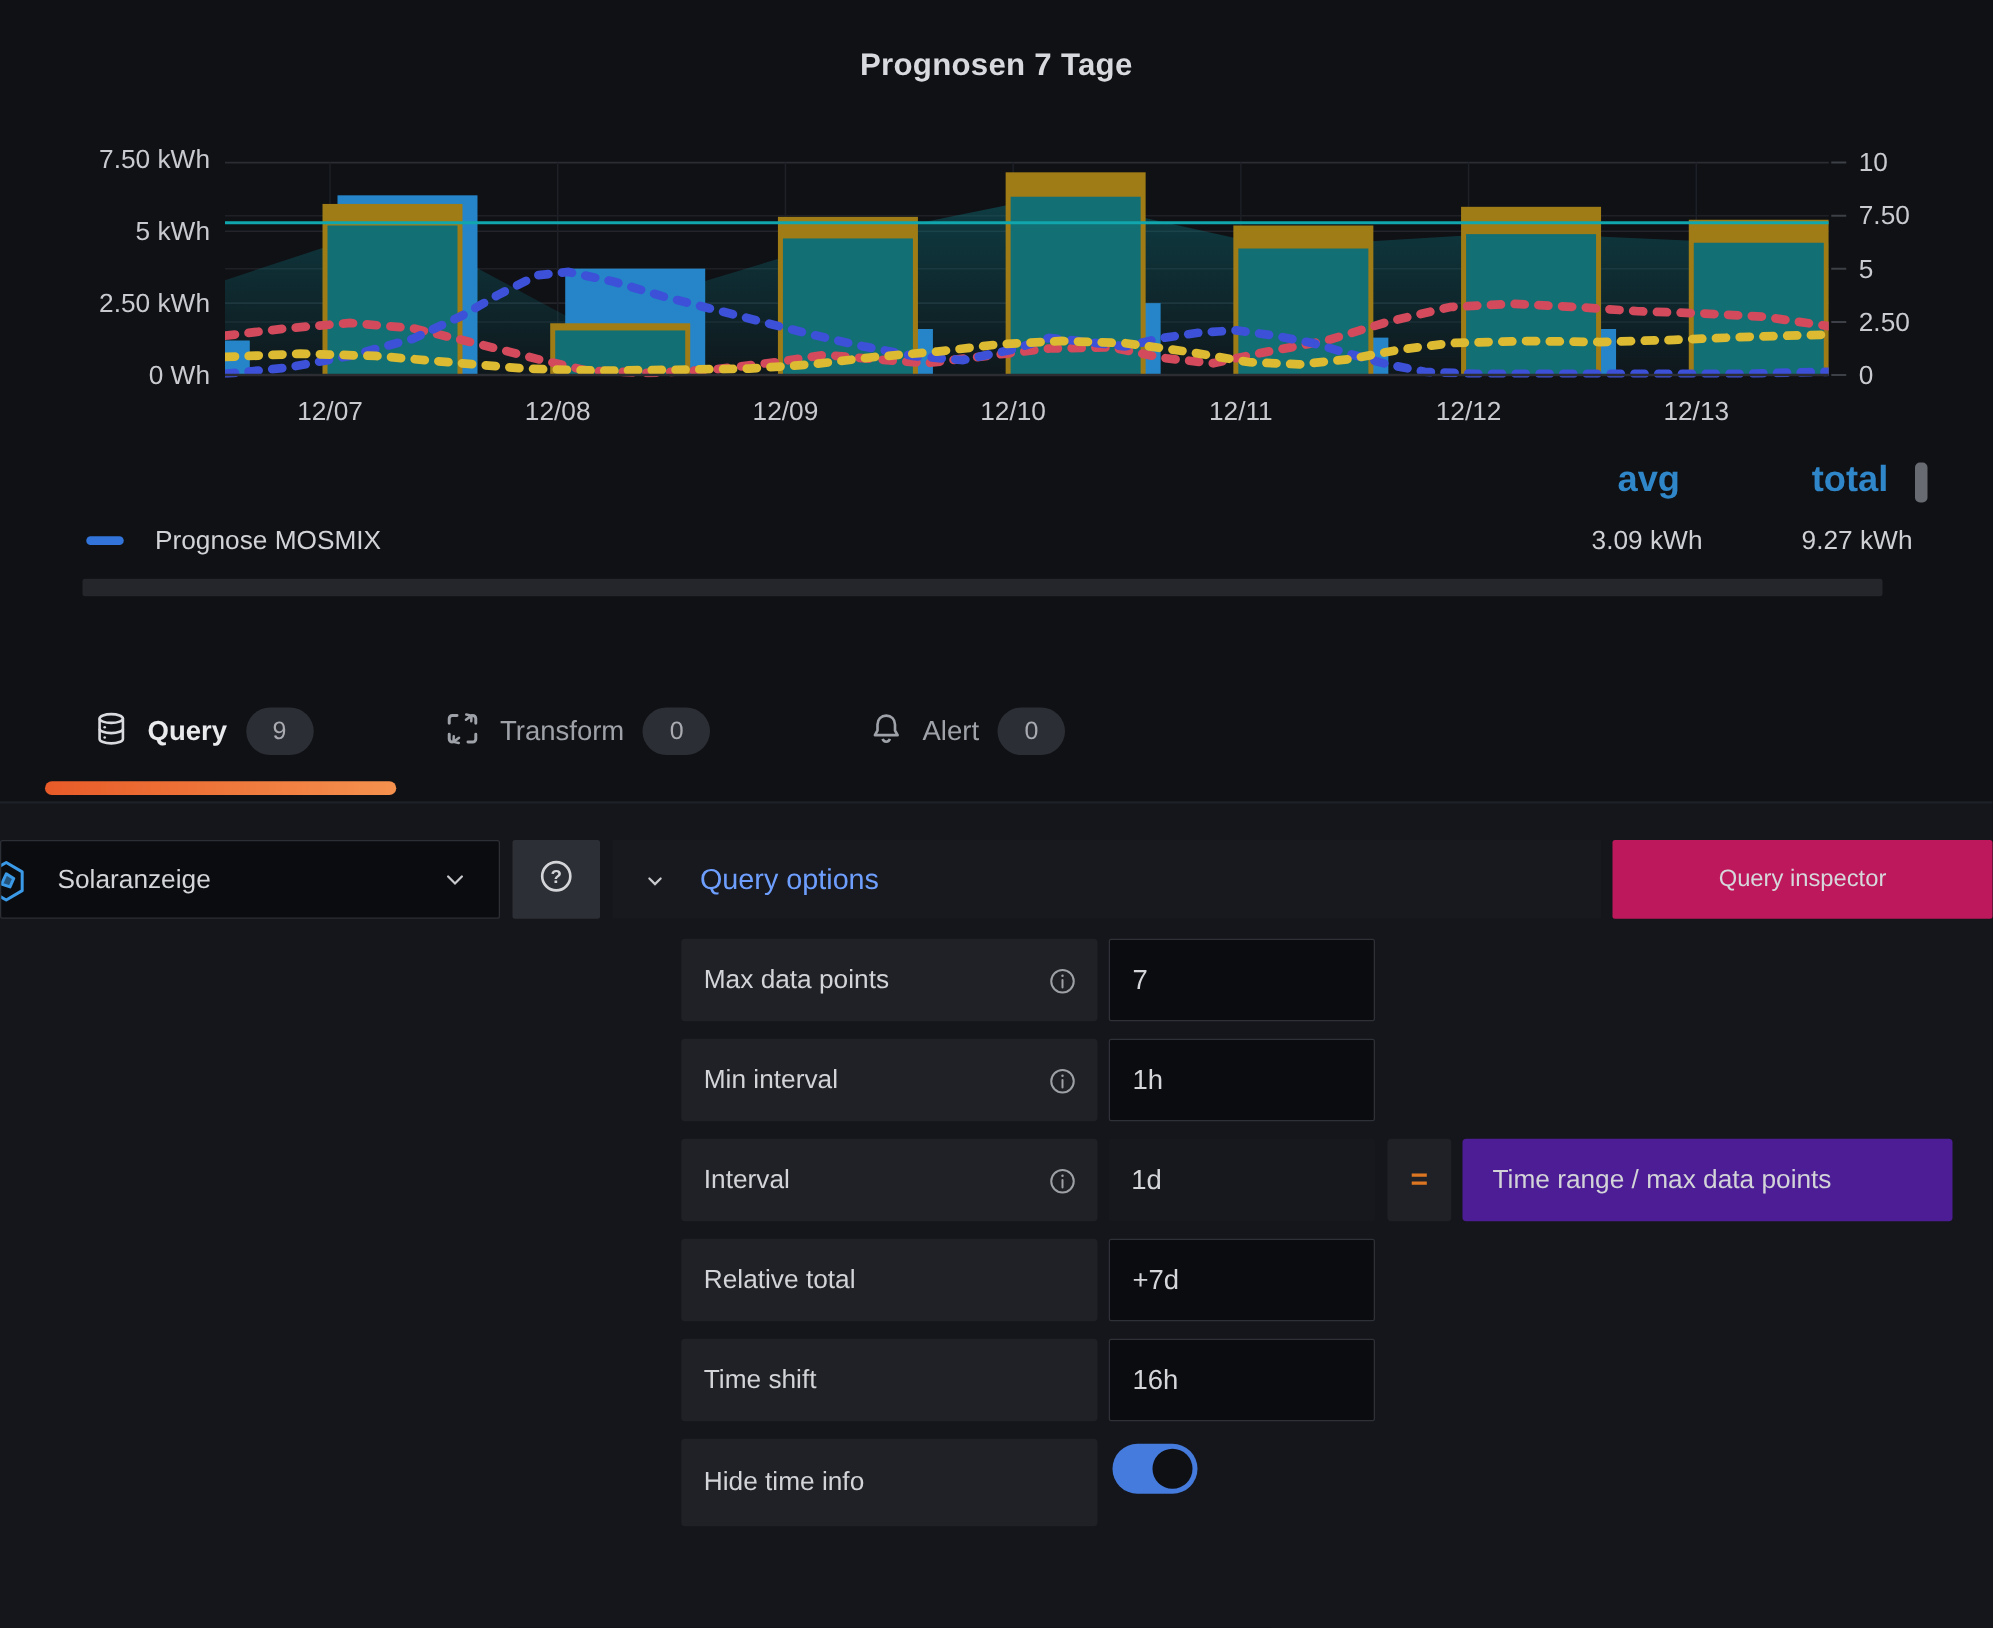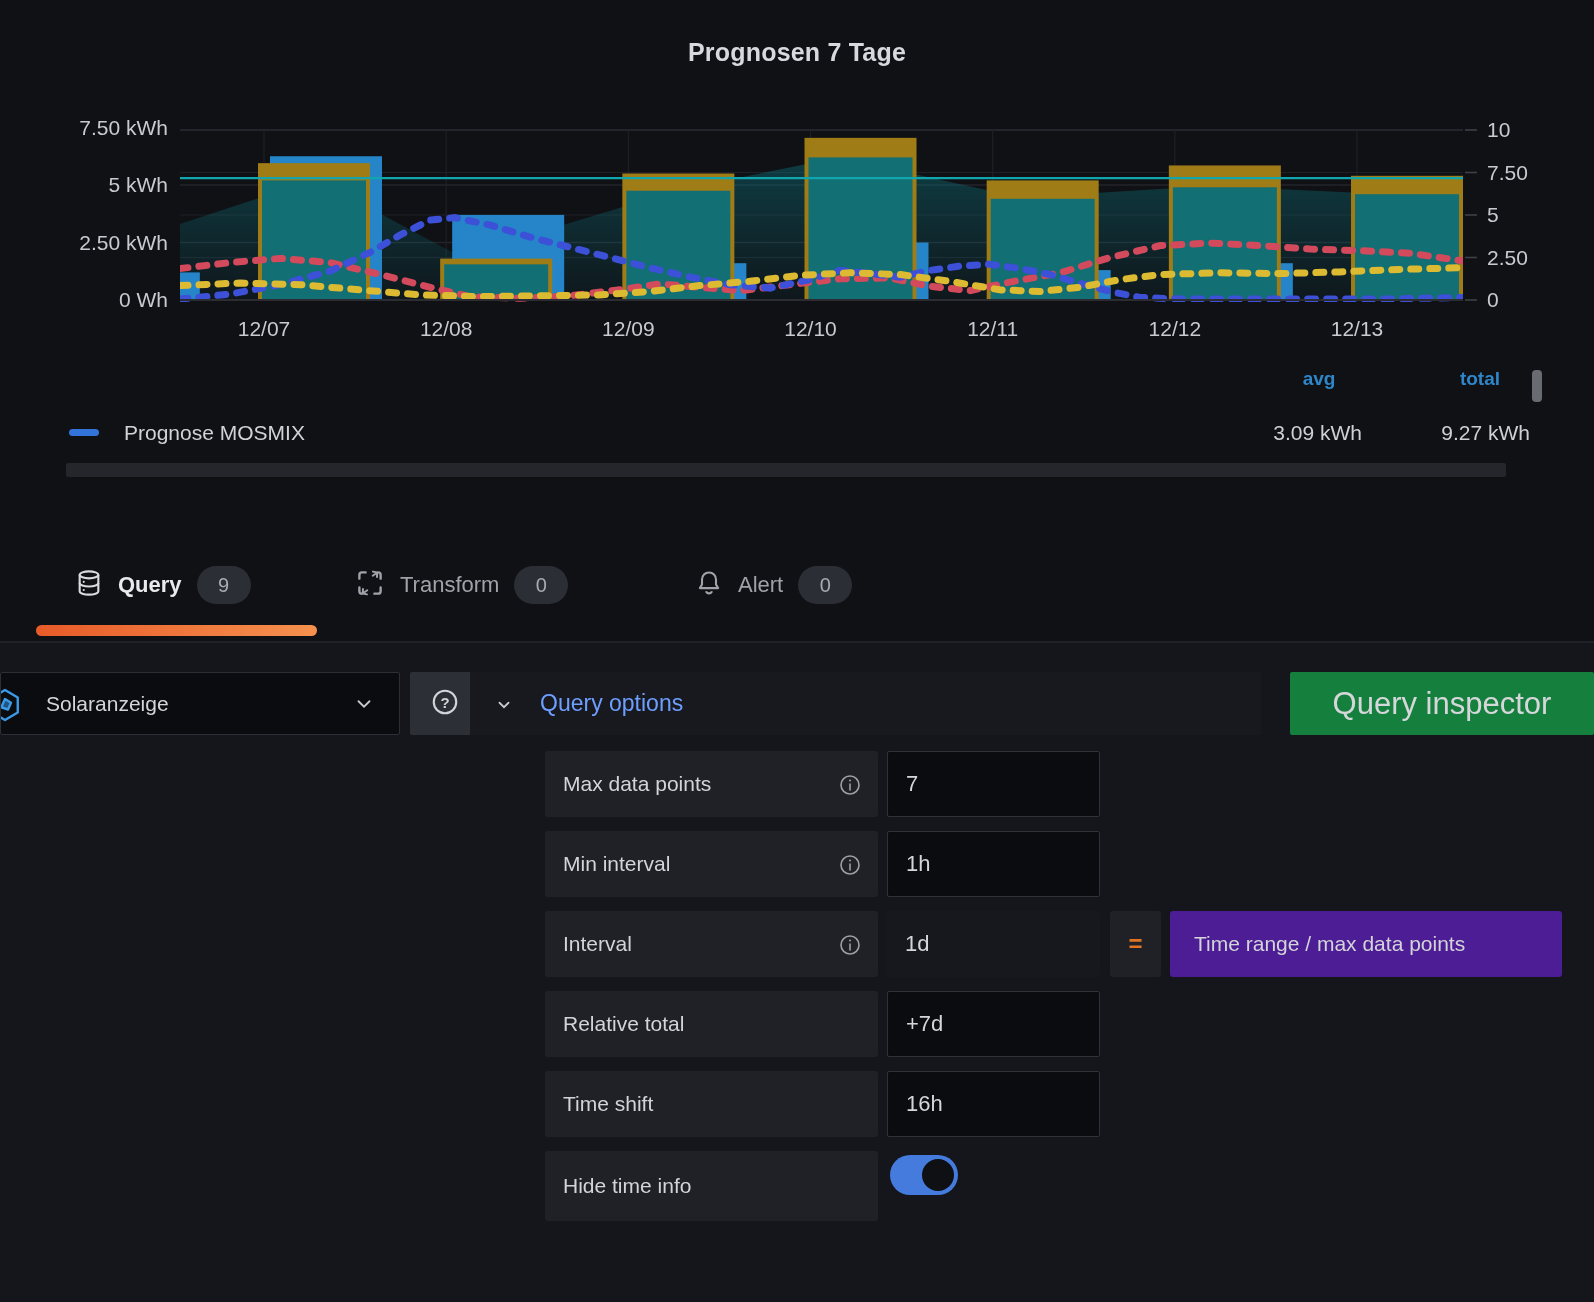--- a/index.html
+++ b/index.html
@@ -2,21 +2,21 @@
 <html><head>
 <meta charset="utf-8">
 <style>
   html,body{margin:0;padding:0;background:#0f1115;width:1594px;height:1302px;overflow:hidden;
     font-family:"Liberation Sans","DejaVu Sans",sans-serif;-webkit-font-smoothing:antialiased;}
   .top-section{position:absolute;left:0;top:0;width:1594px;height:643px;background:#0f1115;}
   .panel-title{position:absolute;left:0;top:38px;width:100%;text-align:center;
     color:#d8d9de;font-size:25px;font-weight:bold;letter-spacing:.2px;}
   #chart-svg{position:absolute;left:0;top:0;}
   
-  .legend-header{position:absolute;top:368px;height:28px;font-size:19px;font-weight:bold;text-align:center;}
+  .legend-header{position:absolute;top:368px;height:28px;font-size:29px;font-weight:bold;text-align:center;}
   .legend-row{position:absolute;top:418px;left:0;width:1594px;height:34px;}
   .legend-swatch{position:absolute;left:69px;top:11px;width:30px;height:7px;border-radius:4px;}
   .legend-label{position:absolute;left:124px;top:0;font-size:21px;color:#d2d3d7;line-height:30px;}
   .legend-val{position:absolute;top:0;font-size:21px;color:#cfd0d4;line-height:30px;text-align:right;}
   .vscroll-thumb{position:absolute;left:1532px;top:370px;width:10px;height:32px;background:#686b72;border-radius:4px;}
   .hscroll-track{position:absolute;left:66px;top:463px;width:1440px;height:14px;background:#24262b;border-radius:2px;}
   
   .tab{position:absolute;top:560px;height:50px;display:flex;align-items:center;gap:15px;cursor:pointer;}
   .tab-label{font-size:22px;color:#9fa2a8;}
   .tab.active .tab-label{color:#e9eaec;font-weight:bold;}
@@ -25,26 +25,26 @@
   .tab-underline{position:absolute;left:36px;top:625px;width:281px;height:11px;border-radius:6px;}
   .tabs-divider{position:absolute;left:0;top:641px;width:1594px;height:2px;background:#1e2127;}
   
   .query-section{position:absolute;left:0;top:643px;width:1594px;height:659px;background:#15161b;}
   .ds-picker{position:absolute;left:0;top:29px;width:400px;height:63px;background:#0b0c0f;
     border:1px solid #2c2f36;border-radius:2px;box-sizing:border-box;display:flex;align-items:center;cursor:pointer;overflow:hidden;}
   .ds-name{position:absolute;left:45px;font-size:21px;color:#d4d5d9;}
   .ds-chevron{position:absolute;right:24px;top:20px;}
   .help-btn{position:absolute;left:410px;top:29px;width:70px;height:63px;background:#2c2f35;border-radius:2px;
     display:flex;align-items:center;justify-content:center;cursor:pointer;}
-  .qo-bar{position:absolute;left:470px;top:29px;width:791px;height:63px;background:#17191f;
+  .qo-bar{position:absolute;left:490px;top:29px;width:791px;height:63px;background:#17191f;
     display:flex;align-items:center;cursor:pointer;}
   .qo-chevron{position:absolute;left:25px;top:24px;}
   .qo-title{position:absolute;left:70px;font-size:23px;font-weight:500;}
-  .qi-btn{position:absolute;left:1290px;top:29px;width:304px;height:63px;background:#15803d;border-radius:2px;
-    display:flex;align-items:center;justify-content:center;font-size:31px;color:#d6d7da;cursor:pointer;}
+  .qi-btn{position:absolute;left:1290px;top:29px;width:304px;height:63px;background:#be185d;border-radius:2px;
+    display:flex;align-items:center;justify-content:center;font-size:19px;color:#d6d7da;cursor:pointer;}
   .opt-row{position:absolute;left:0;width:1539px;height:66px;}
   .opt-label{position:absolute;left:545px;top:0;width:333px;height:66px;background:#1f2126;border-radius:3px;
     box-sizing:border-box;display:flex;align-items:center;padding-left:18px;font-size:21px;color:#d3d4d8;}
   .opt-info{position:absolute;right:16px;top:22px;}
   .opt-input{position:absolute;left:887px;top:0;width:213px;height:66px;background:#0b0c0f;
     border:1px solid #2e3138;border-radius:2px;box-sizing:border-box;color:#d5d6da;font-size:22px;
     padding:0 0 0 18px;font-family:"Liberation Sans","DejaVu Sans",sans-serif;outline:none;}
   .opt-value{position:absolute;left:887px;top:0;width:213px;height:66px;background:#16181d;border-radius:2px;
     box-sizing:border-box;display:flex;align-items:center;padding-left:18px;font-size:22px;color:#d5d6da;}
   .formula-box{position:absolute;left:1110px;top:0;width:51px;height:66px;background:#1f2126;border-radius:3px;

